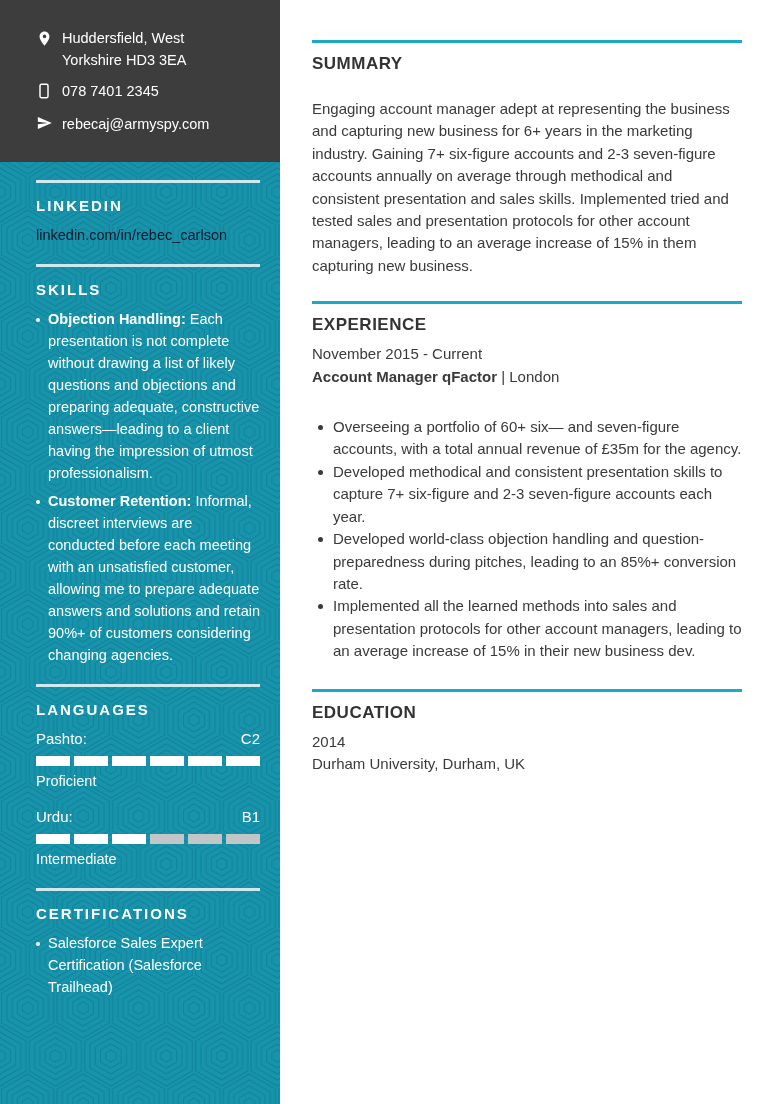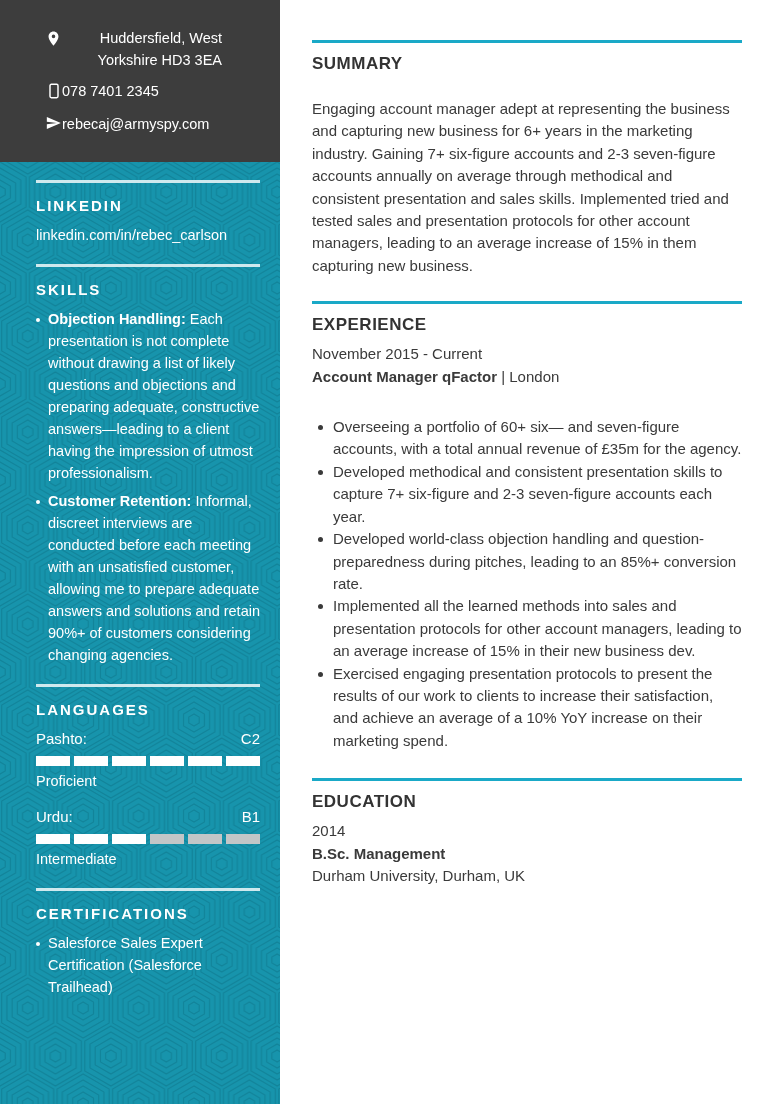--- a/index.html
+++ b/index.html
@@ -4,29 +4,29 @@
 <style>
   * { margin:0; padding:0; box-sizing:border-box; }
   html,body { width:780px; height:1104px; background:#fff;
     font-family:"Liberation Sans","DejaVu Sans",sans-serif; }
   .page { position:relative; width:780px; height:1104px; overflow:hidden; background:#fff; }
 
   
   .sidebar { position:absolute; left:0; top:0; width:280px; height:1104px; background:#1794ac; }
   .hex-pattern { position:absolute; left:0; top:0; width:280px; height:1104px; z-index:0; }
   .contact { position:relative; z-index:2; background:#3d3d3d; padding:27px 24px 18px 36px; min-height:140px; }
-  .c-row { display:flex; align-items:flex-start; margin-bottom:9px;text-align:right; }
+  .c-row { display:flex; align-items:flex-start; margin-bottom:9px; }
   .c-ico { width:26px; flex:0 0 26px; padding-top:2px; }
   .c-txt { color:#fff; font-size:14.5px; line-height:22px; }
   .c-txt.loc { max-width:160px; }
 
   .side-body { position:relative; z-index:1; padding:0 20px 0 36px; }
   .rule-side { height:3px; background:#cfe9ee; margin-top:18px; }
   .side-h2 { color:#fff; font-size:15px; font-weight:bold; letter-spacing:2px; margin:14px 0 10px; }
-  .side-txt { color:#ffffff; font-size:14.5px; line-height:22px; }
+  .side-txt { color:#0f172a; font-size:14.5px; line-height:22px; }
 
   .s-li { position:relative; padding-left:12px; color:#fff; font-size:14.5px; line-height:22px; margin-bottom:6px; }
   .s-li::before { content:""; position:absolute; left:0; top:10px; width:4px; height:4px; border-radius:50%; background:#fff; }
   .s-li b { font-weight:bold; }
 
   .lang { margin-bottom:14px; }
   .lang-top { display:flex; justify-content:space-between; color:#fff; font-size:15px; line-height:22px; }
   .lang-top .lname { font-weight:normal; }
   .bar { display:flex; gap:4px; height:10px; margin-top:6px; }
   .seg { flex:1; background:#c2c6c7; }
@@ -194,26 +194,24 @@
       <h2 class="main-h2">EXPERIENCE</h2>
       <div class="body-txt exp-date">November 2015 - Current</div>
       <div class="body-txt exp-title">
         <b>Account Manager qFactor</b><span> | London</span>
       </div>
       <div class="m-list body-txt">
         <div class="m-li">Overseeing a portfolio of 60+ six— and seven-figure accounts, with a total annual revenue of £35m for the agency.</div>
         <div class="m-li">Developed methodical and consistent presentation skills to capture 7+ six-figure and 2-3 seven-figure accounts each year.</div>
         <div class="m-li">Developed world-class objection handling and question-preparedness during pitches, leading to an 85%+ conversion rate.</div>
         <div class="m-li">Implemented all the learned methods into sales and presentation protocols for other account managers, leading to an average increase of 15% in their new business dev.</div>
-        <div class="m-li">Exercised engaging presentation protocols to present the results of our work to clients to increase their satisfaction, and achieve an average of a 10% YoY increase on their marketing spend.</div>
       </div>
     </section>
 
     <section>
       <div class="rule-main mt-edu"></div>
       <h2 class="main-h2">EDUCATION</h2>
       <div class="body-txt exp-date">2014</div>
-      <div class="body-txt edu-degree">B.Sc. Management</div>
       <div class="body-txt">Durham University, Durham, UK</div>
     </section>
   </main>
 
 </div>
 
 </body></html>

